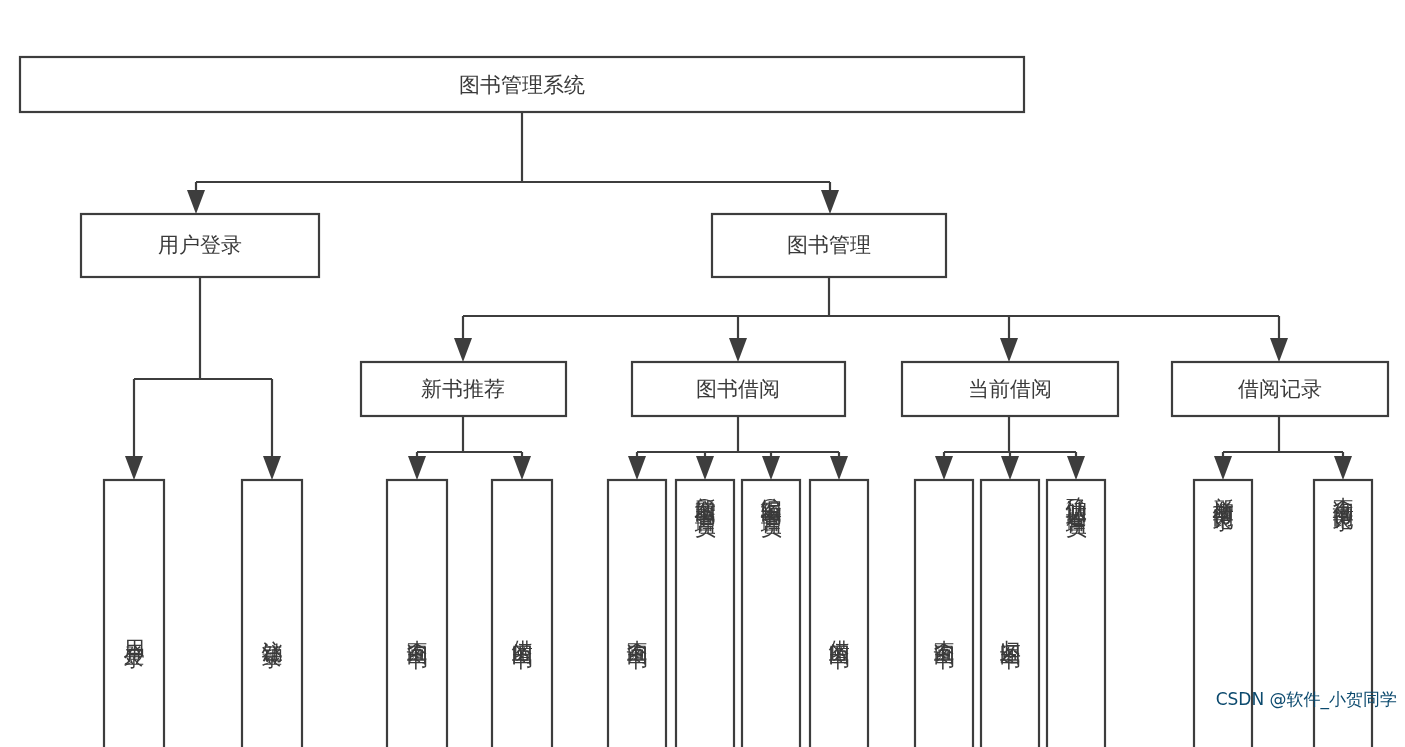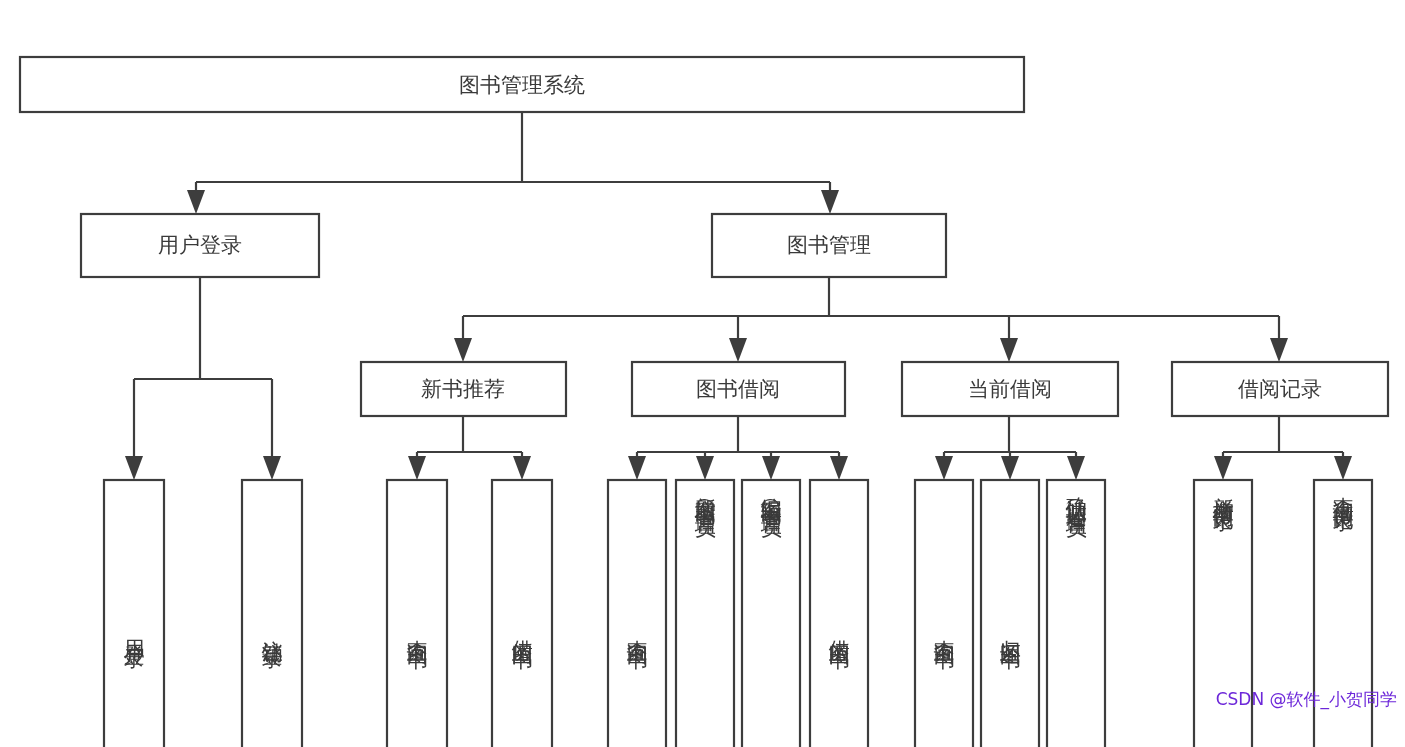--- a/index.html
+++ b/index.html
@@ -32,21 +32,21 @@
   }
   .leaf-fo{overflow:visible;}
   .leaf-wrap{
     width:100%;height:100%;
     display:flex;align-items:center;justify-content:center;
   }
   .leaf-wrap.top{align-items:flex-start;}
   .watermark{
     position:absolute;right:8px;bottom:4px;
     font-family:"DejaVu Sans","Liberation Sans",sans-serif;
-    font-size:17px;color:#6d28d9;white-space:nowrap;
+    font-size:17px;color:#0c4a6e;white-space:nowrap;
     pointer-events:none;
   }
 </style>
 </head>
 <body>
 
 <div id="chart-root">
   <svg width="1405" height="747" viewBox="0 0 1405 747" xmlns="http://www.w3.org/2000/svg">
 
     <g>

